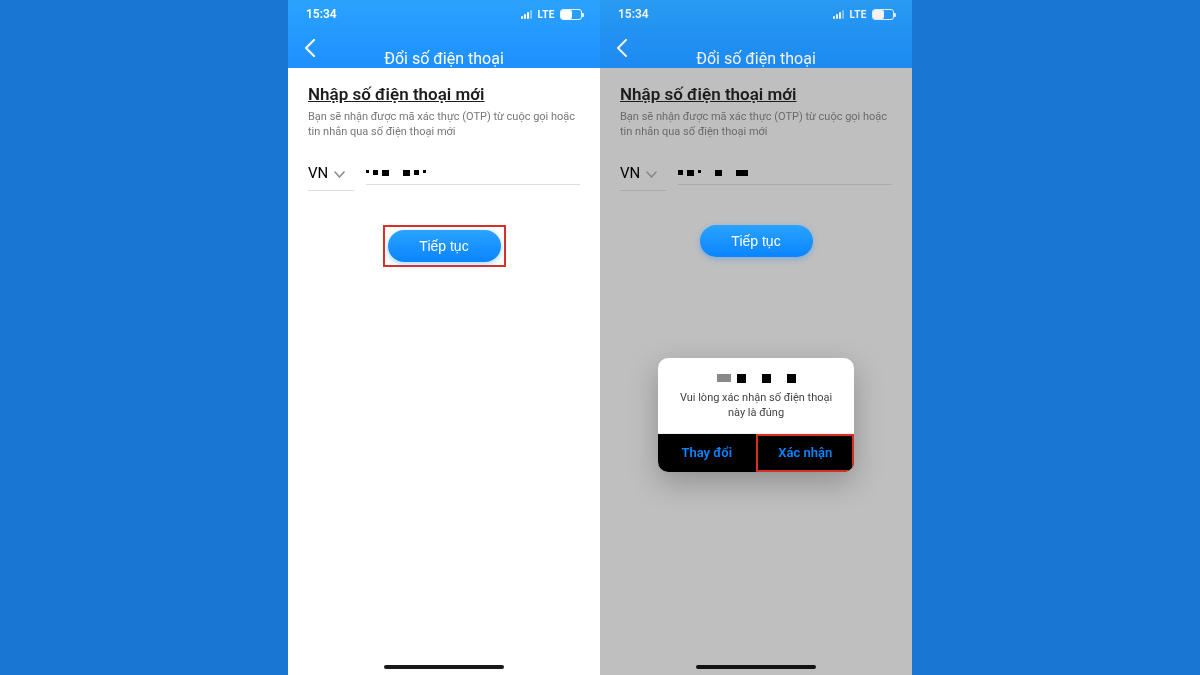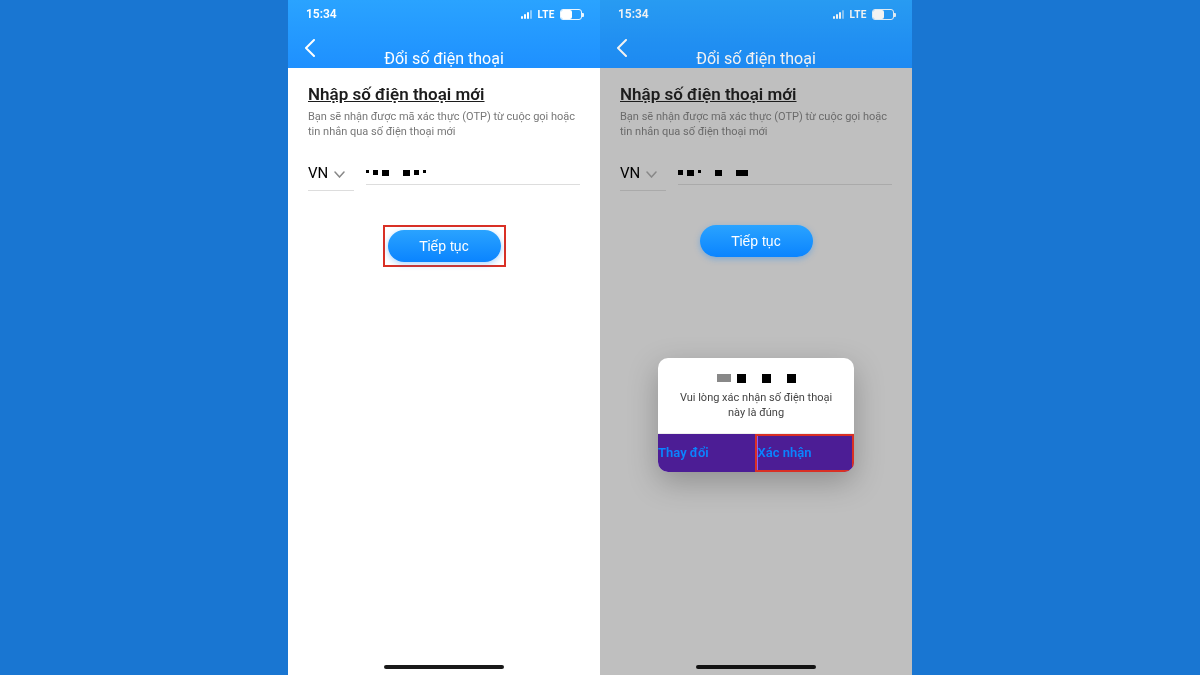--- a/index.html
+++ b/index.html
@@ -132,25 +132,25 @@
     box-shadow: 0 10px 30px rgba(0,0,0,.25);
     overflow:hidden;
   }
   .dlg-body { padding: 16px 14px 12px; text-align:center; }
   .dlg-num { display:flex; justify-content:center; gap:6px; margin-bottom:8px; }
   .dlg-num b{display:inline-block;background:#000;width:9px;height:9px}
   .dlg-num .g{background:#888;width:14px;height:8px}
   .dlg-msg { font-size: 11px; color:#444; line-height:1.35; }
   .dlg-actions { display:flex; border-top:1px solid #eee; }
   .dlg-btn {
-    flex:1; height:38px; display:flex;align-items:center;
+    flex:1; height:38px; display:flex;align-items:center;justify-content:center;
     font-size:13px; font-weight:600; color:#0a84ff; cursor:pointer;
-    background:#4c1d95;
-  }
-  .dlg-btn + .dlg-btn { border-left:3px solid #8b5cf6; }
+    background:#000000;
+  }
+  .dlg-btn + .dlg-btn { border-left:1px solid #8b5cf6; }
   .dlg-btn.boxed { outline:2px solid #d93025; outline-offset:-2px; }
 
   .phone.dimmed .row .cc-wrap,
   .phone.dimmed .row .phone-input { border-bottom-color:#aaa; }
   .phone.dimmed .sub { color:#6a6a6a; }
 </style>
 </head>
 <body>
 
 <div class="shots">

